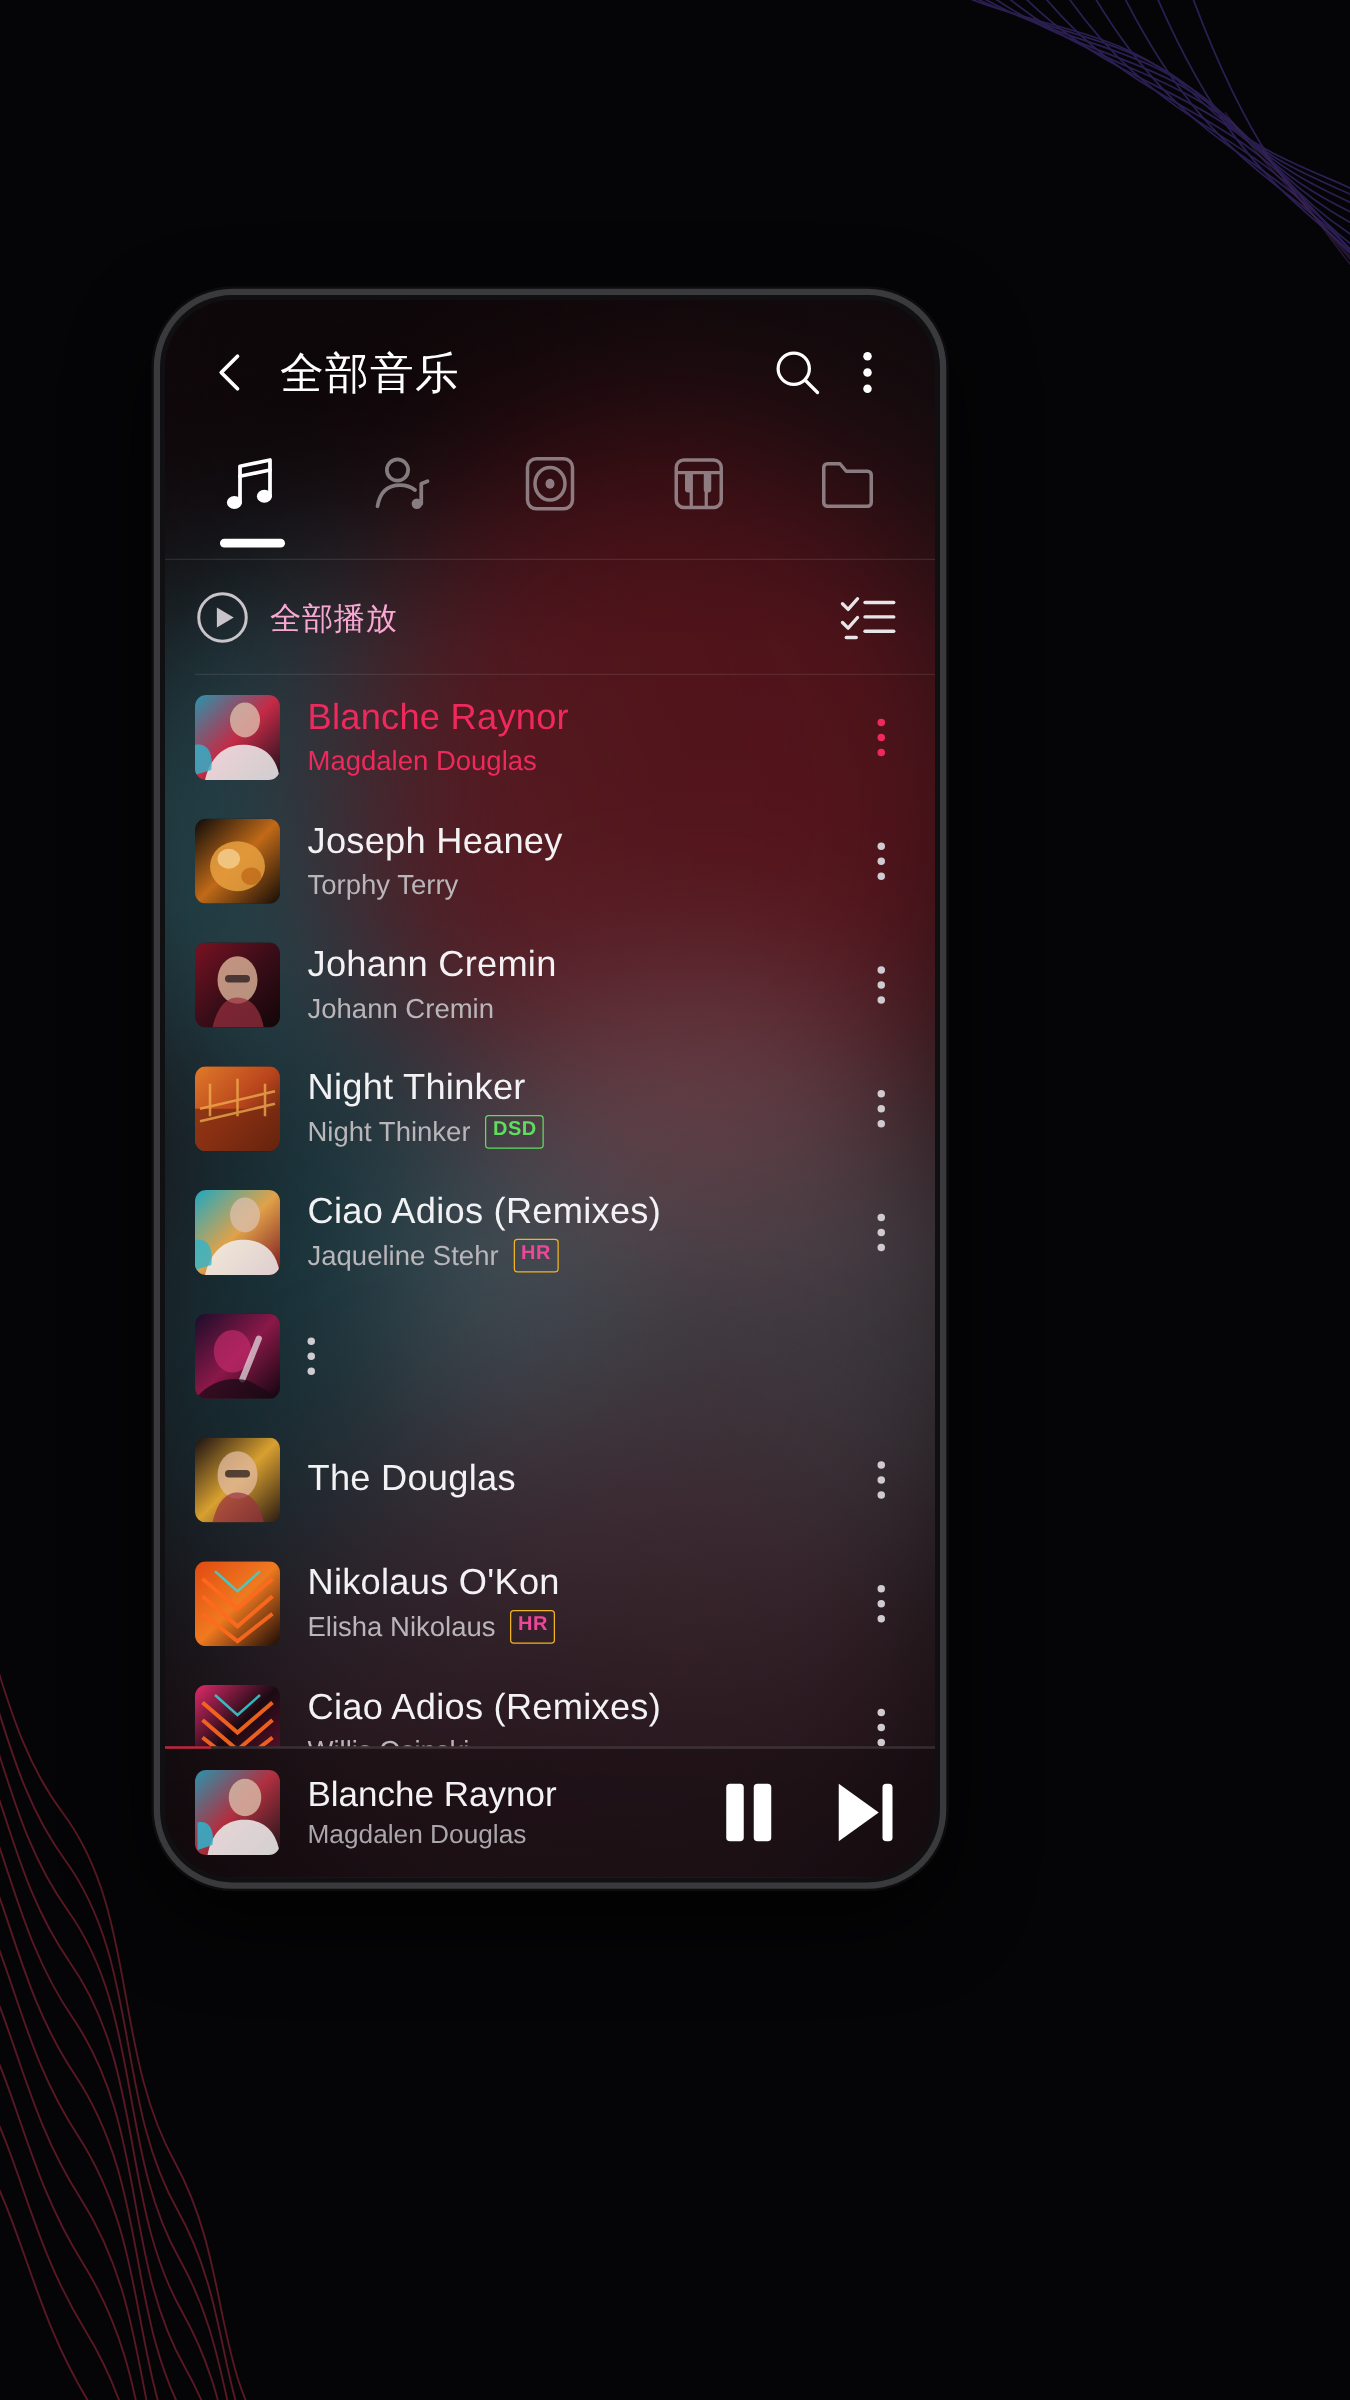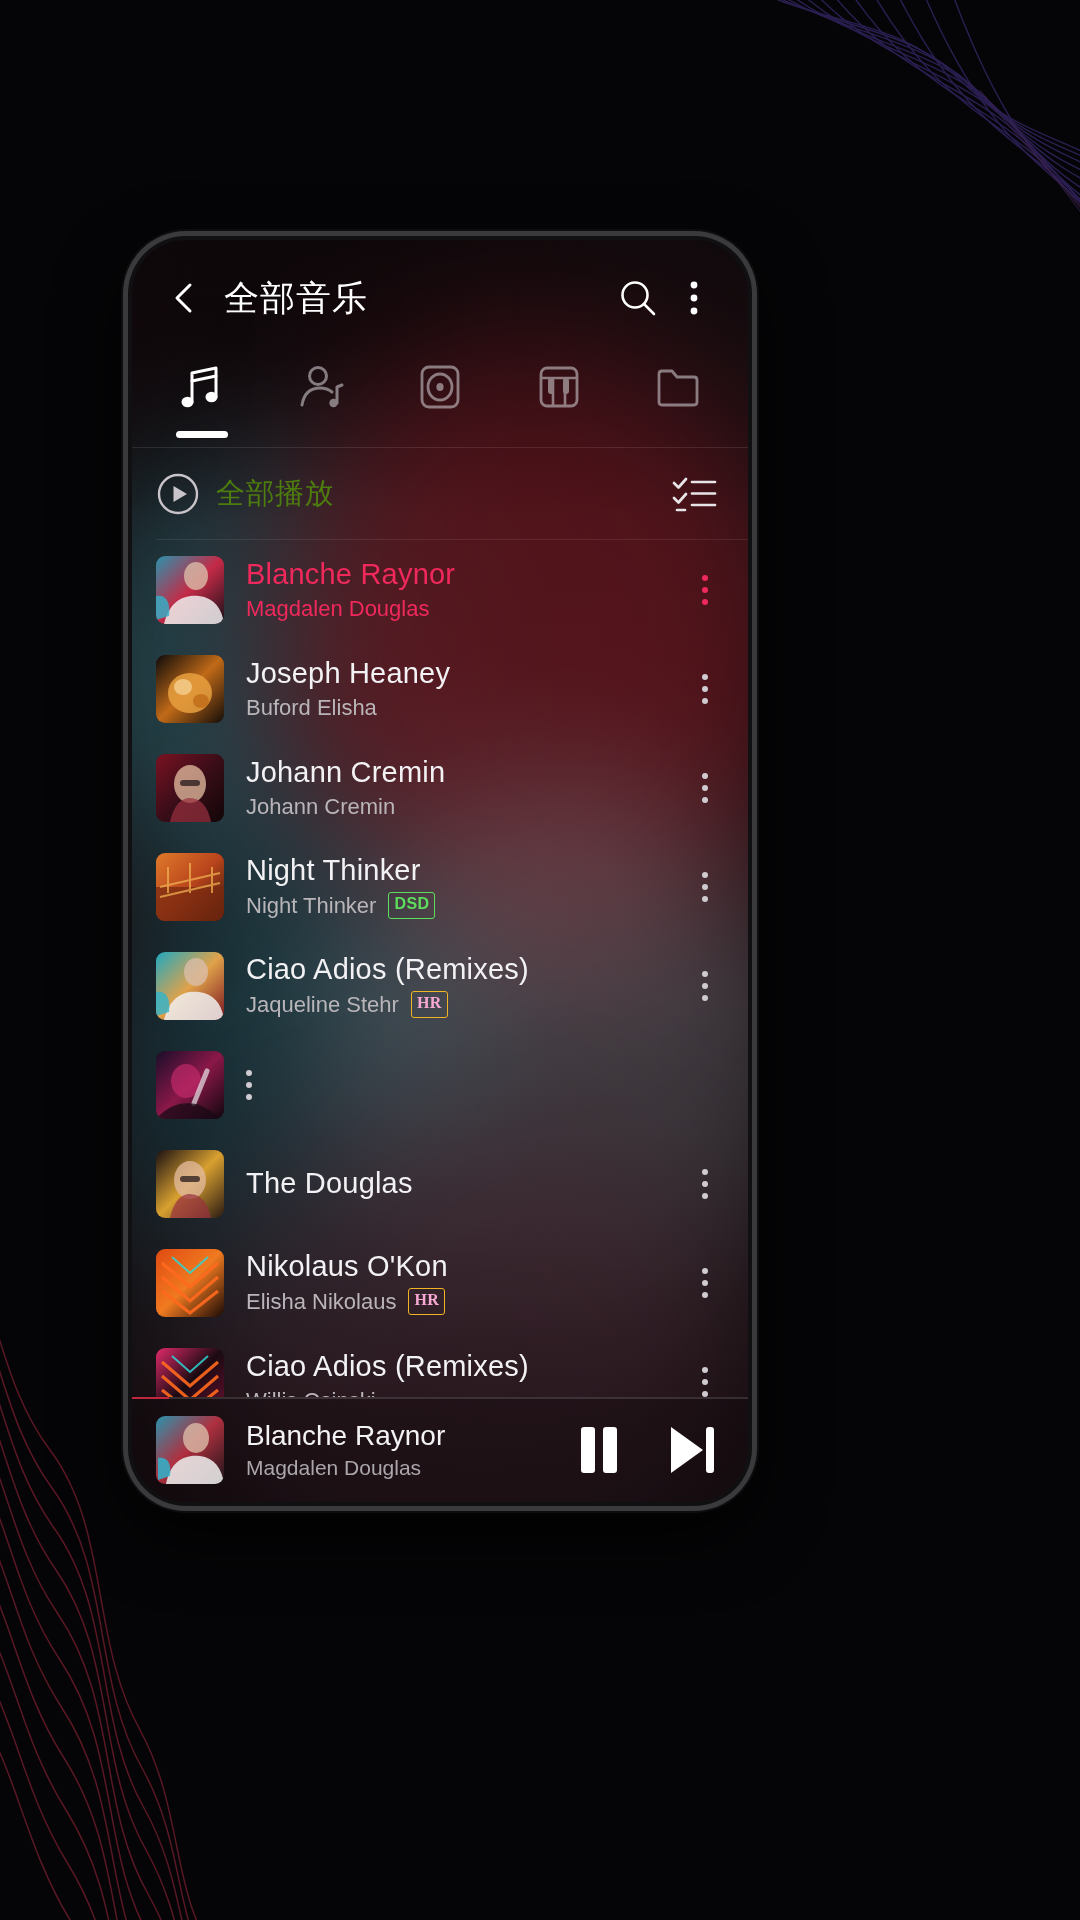--- a/index.html
+++ b/index.html
@@ -47,36 +47,36 @@
   #tabs { height:92px; flex:0 0 92px; display:flex; align-items:flex-start; padding:0 10px; position:relative; }
   .tab { flex:1; height:92px; display:flex; flex-direction:column; align-items:center; justify-content:flex-start; padding-top:4px; cursor:pointer; position:relative; }
   .tab svg { opacity:.58; }
   .tab.active svg { opacity:1; }
   .tab-underline { position:absolute; bottom:10px; width:52px; height:7px; border-radius:4px; background:#fff; }
   #tabs-divider { position:absolute; left:0; right:0; bottom:0; height:1px; background:rgba(255,255,255,.10); }
 
   
   #playall-row { height:92px; flex:0 0 92px; display:flex; align-items:center; padding:0 26px 0 24px; position:relative; }
   #playall-left { display:flex; align-items:center; gap:16px; flex:1; cursor:pointer; }
-  #playall-label { color:#4d7c0f; font-size:29px; letter-spacing:.5px; }
+  #playall-label { color:#f9a8d4; font-size:25px; letter-spacing:.5px; }
   #playall-divider { position:absolute; left:24px; right:0; bottom:0; height:1px; background:rgba(255,255,255,.09); }
 
   
   #songlist { flex:1 1 auto; overflow:hidden; }
   .song { height:99px; display:flex; align-items:center; padding:0 18px 0 24px; position:relative; }
   .art { width:68px; height:68px; border-radius:9px; flex:0 0 68px; overflow:hidden; position:relative; background:#222; }
   .art svg { position:absolute; inset:0; width:100%; height:100%; }
   .song-texts { flex:1 1 auto; min-width:0; margin-left:22px; display:flex; flex-direction:column; gap:5px; }
   .song-title { color:#f2f1f3; font-size:29px; white-space:nowrap; overflow:hidden; text-overflow:ellipsis; letter-spacing:.2px; }
   .song-sub { display:flex; align-items:center; gap:12px; }
   .song-artist { color:#b9b5b9; font-size:22px; white-space:nowrap; overflow:hidden; text-overflow:ellipsis; }
   .song.playing .song-title, .song.playing .song-artist { color:#f0295c; }
   .badge { font-size:16px; font-weight:700; line-height:1; padding:3px 5px 6px; border:1.6px solid; border-radius:3px; letter-spacing:.4px; flex:0 0 auto; }
   .badge.DSD { color:#5dde5d; border-color:#5dde5d; }
-  .badge.HR  { color:#f9a8d4; border-color:#f0b424;font-family:Liberation Serif, serif; }
+  .badge.HR  { color:#ec4899; border-color:#f0b424; }
   .badge.SQ  { color:#e84ae8; border-color:#e84ae8; }
   .song-more { width:50px; height:70px; display:flex; align-items:center; justify-content:center; cursor:pointer; flex:0 0 50px; }
 
   
   #nowplaying { flex:0 0 105px; height:105px; display:flex; align-items:center; padding:0 26px 0 24px; position:relative; background:rgba(14,9,12,.34); }
   #np-top-line { position:absolute; left:0; right:0; top:0; height:1.5px; background:linear-gradient(90deg,#c1263f 0%,#c1263f 6%,rgba(255,255,255,.13) 6%,rgba(255,255,255,.13) 100%); }
   #np-art { width:68px; height:68px; border-radius:9px; overflow:hidden; flex:0 0 68px; position:relative; }
   #np-texts { margin-left:22px; flex:1 1 auto; min-width:0; display:flex; flex-direction:column; gap:4px; }
   #np-title { color:#f3f2f4; font-size:28px; white-space:nowrap; overflow:hidden; text-overflow:ellipsis; }
   #np-artist { color:#aaa6ab; font-size:21px; white-space:nowrap; overflow:hidden; text-overflow:ellipsis; }
@@ -284,21 +284,21 @@
                   </defs>
     <rect width="68" height="68" fill="url(#ag1)"></rect>
                   <ellipse cx="34" cy="38" rx="22" ry="20" fill="#e8a040" opacity=".85"></ellipse>
              <ellipse cx="27" cy="32" rx="9" ry="8" fill="#f5d090" opacity=".8"></ellipse>
              <ellipse cx="45" cy="46" rx="8" ry="7" fill="#c06a18" opacity=".8"></ellipse>
                 </svg>
               </div>
      <div class="song-texts">
        <div class="song-title">Joseph Heaney</div>
        <div class="song-sub">
-         <span class="song-artist">Buford Elisha</span>
+         <span class="song-artist">Torphy Terry</span>
 
        </div>
      </div>
      <div class="song-more">
        <span class="dots">
                   <i></i>
                   <i></i>
                   <i></i>
                 </span>
      </div>

